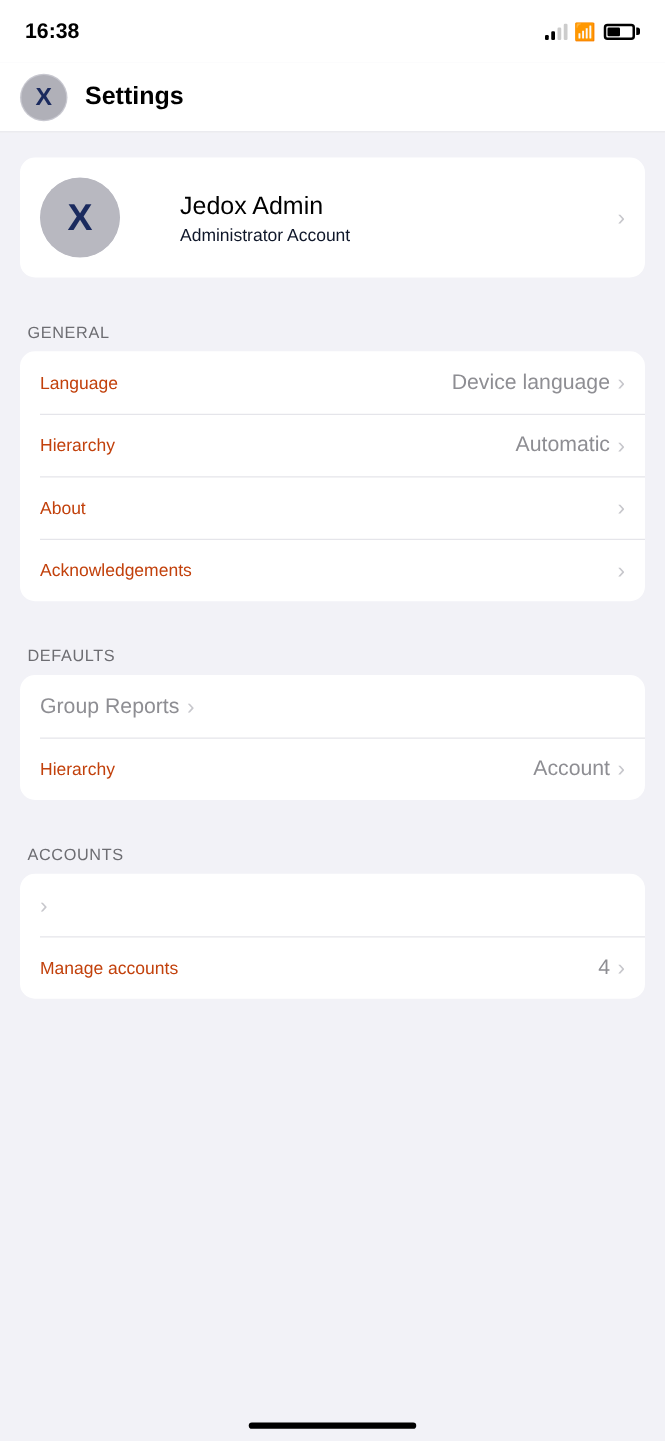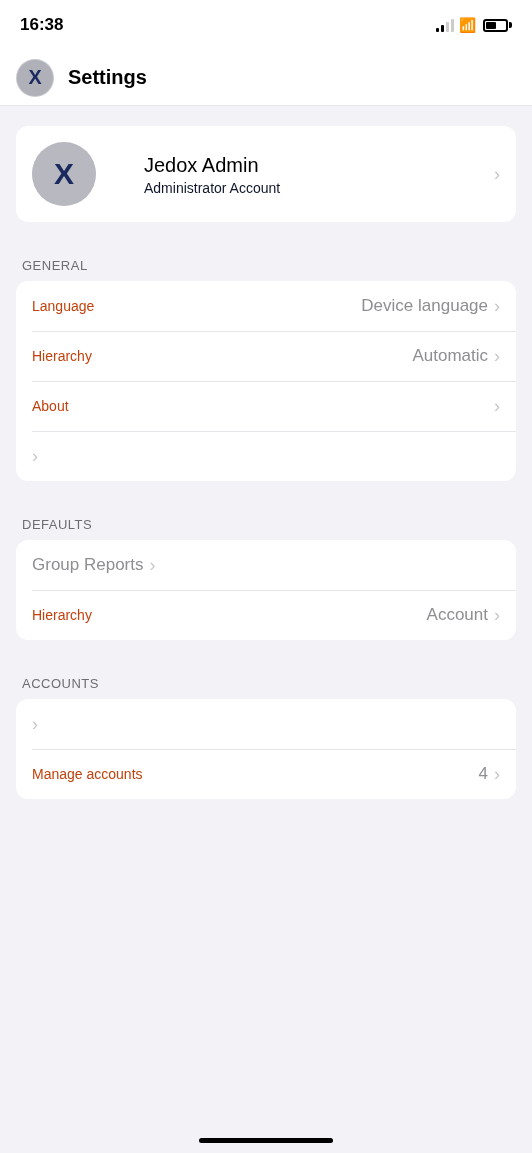--- a/index.html
+++ b/index.html
@@ -292,20 +292,21 @@
       <span class="settings-row-value">Automatic</span>
       <span class="chevron">›</span>
     </div>
 
     <div class="settings-row">
       <span class="settings-row-label">About</span>
       <span class="chevron">›</span>
     </div>
 
     <div class="settings-row">
+      <span class="settings-row-label">Acknowledgements</span>
       <span class="chevron">›</span>
     </div>
 
   </div>
 
   <div class="section-spacer"></div>
   <div class="section-label">DEFAULTS</div>
   <div class="card">
 
     <div class="settings-row">

